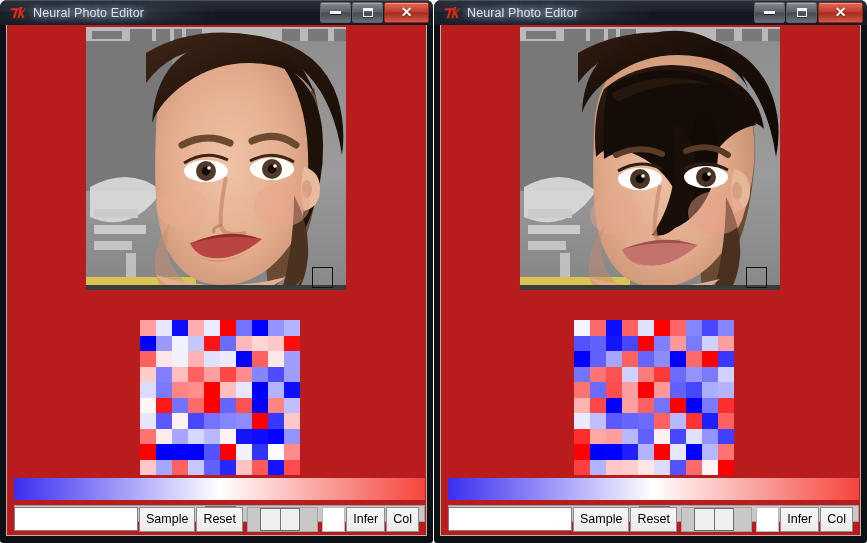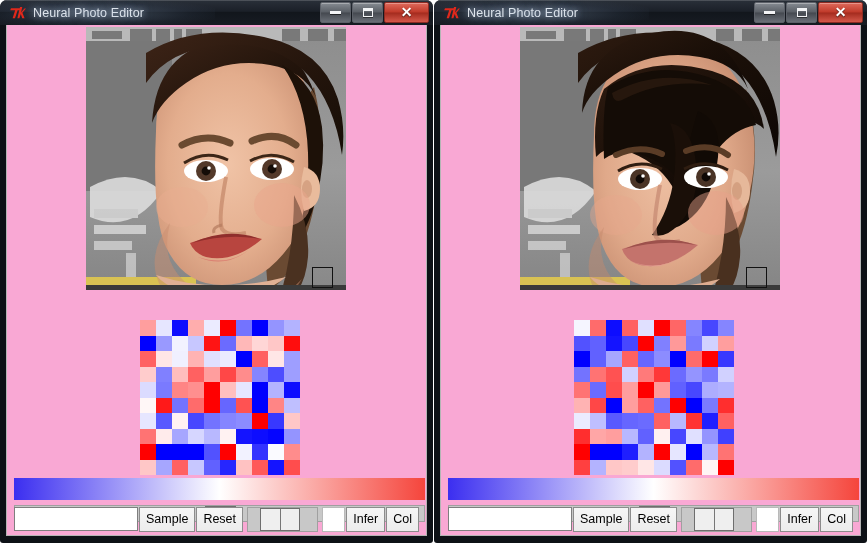--- a/index.html
+++ b/index.html
@@ -69,21 +69,21 @@
     background:linear-gradient(to bottom,#e06a5c 0%,#c03a2a 48%,#a42b1e 52%,#d4584a 100%);
   }
   .glyph-min{width:11px;height:3px;background:#f2f3f5;box-shadow:0 1px 0 rgba(0,0,0,.55);}
   .glyph-max{width:10px;height:9px;border:1.6px solid #f2f3f5;border-top-width:3px;box-sizing:border-box;box-shadow:0 1px 0 rgba(0,0,0,.45);}
   .glyph-close{color:#ffffff;font-size:14px;font-weight:bold;line-height:1;text-shadow:0 1px 1px rgba(0,0,0,.6);font-family:"Liberation Serif",serif;}
 
   
   .client{
     position:relative;
     height:511px;
-    background:#f9a8d4;
+    background:#b91c1c;
     border:1px solid #b4b4b4;
     border-top:none;
     box-sizing:border-box;
     overflow:hidden;
   }
 
   
   .photo-wrap{
     position:absolute;
     left:79px;top:2px;

